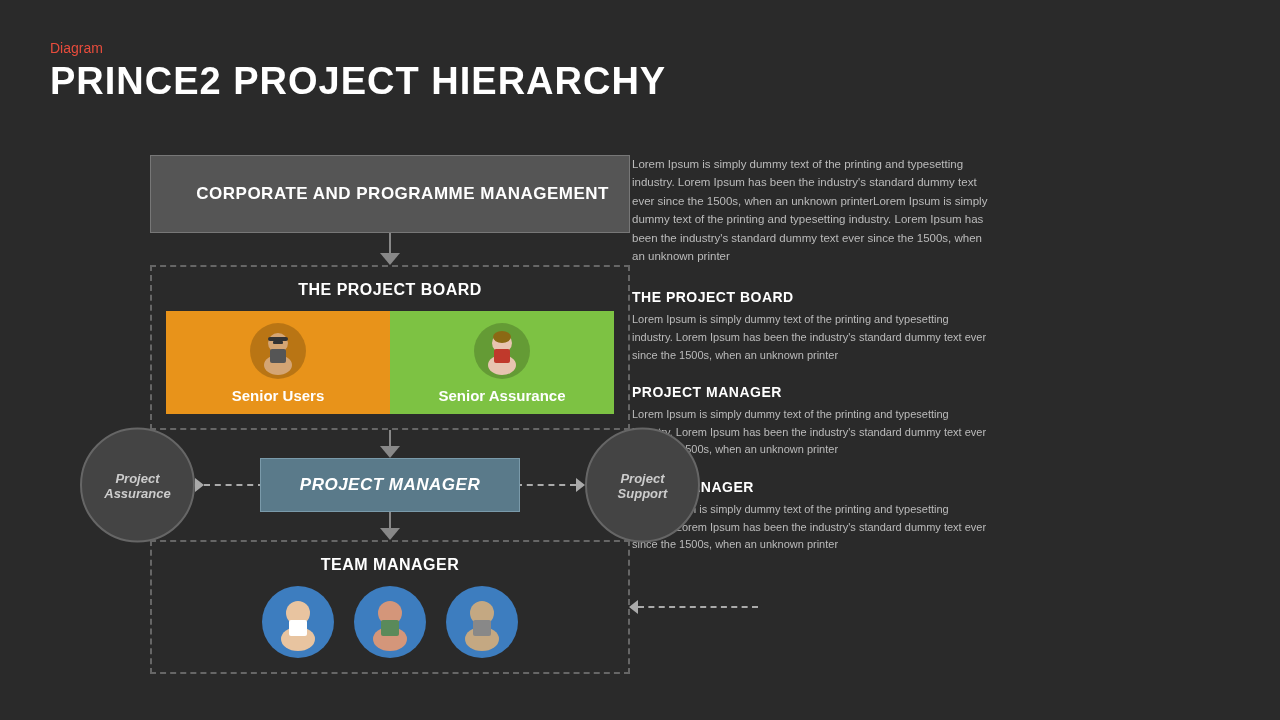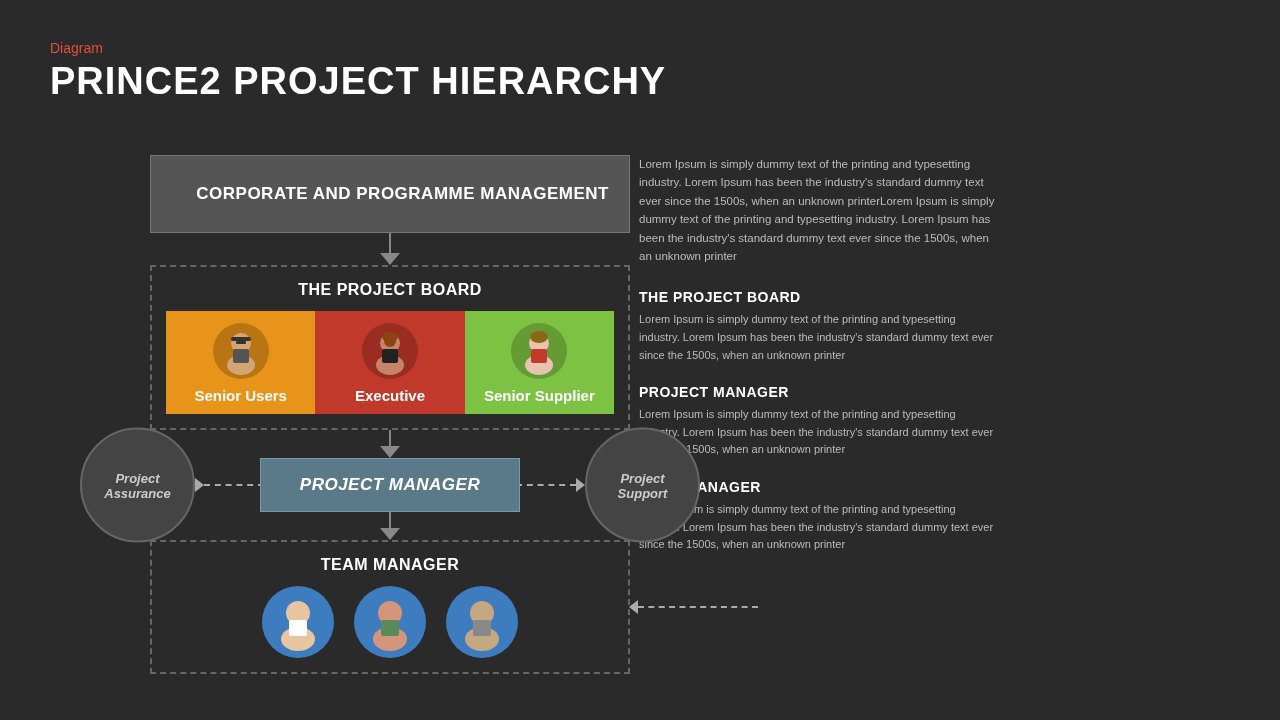--- a/index.html
+++ b/index.html
@@ -184,21 +184,21 @@
     .arrow-down-head {
       width: 0; height: 0;
       border-left: 10px solid transparent;
       border-right: 10px solid transparent;
       border-top: 12px solid #888;
     }
 
     
     .right-panel {
       position: absolute;
-      right: 37px;
+      right: 44px;
       top: 155px;
       width: 360px;
     }
     .right-intro {
       font-size: 11.5px;
       color: #bbb;
       line-height: 1.6;
       margin-bottom: 24px;
     }
     .right-section {
@@ -281,43 +281,31 @@
               <circle cx="24" cy="16" r="10" fill="#d4a574"></circle>
               <ellipse cx="24" cy="38" rx="14" ry="10" fill="#d4a574"></ellipse>
               <rect x="16" y="22" width="16" height="14" fill="#555" rx="2"></rect>
               <rect x="19" y="14" width="10" height="3" fill="#333" rx="1"></rect>
               <rect x="14" y="10" width="20" height="4" fill="#333" rx="2"></rect>
             </svg>
           </div>
           <div class="member-label">Senior Users</div>
         </div>
 
-        <div class="member-card red">
-          <div class="avatar-circle">
-            <svg class="avatar-svg" viewBox="0 0 48 48" xmlns="http://www.w3.org/2000/svg">
-              <circle cx="24" cy="16" r="10" fill="#c4856a"></circle>
-              <ellipse cx="24" cy="38" rx="14" ry="10" fill="#c4856a"></ellipse>
-              <rect x="16" y="22" width="16" height="14" fill="#222" rx="2"></rect>
-              <circle cx="24" cy="14" r="6" fill="#8B4513"></circle>
-              <ellipse cx="24" cy="10" rx="8" ry="5" fill="#8B4513"></ellipse>
-            </svg>
-          </div>
-          <div class="member-label">Executive</div>
-        </div>
 
         <div class="member-card green">
           <div class="avatar-circle">
             <svg class="avatar-svg" viewBox="0 0 48 48" xmlns="http://www.w3.org/2000/svg">
               <circle cx="24" cy="16" r="10" fill="#e8c4b0"></circle>
               <ellipse cx="24" cy="38" rx="14" ry="10" fill="#e8c4b0"></ellipse>
               <rect x="16" y="22" width="16" height="14" fill="#c0392b" rx="2"></rect>
               <ellipse cx="24" cy="10" rx="9" ry="6" fill="#8B6914"></ellipse>
             </svg>
           </div>
-          <div class="member-label">Senior Supplier</div>
+          <div class="member-label">Senior Assurance</div>
         </div>
 
       </div>
     </div>
 
     <div class="pm-to-tm-connector"></div>
     <div class="pm-to-tm-arrow">
       <div class="arrow-down-head"></div>
     </div>
 

